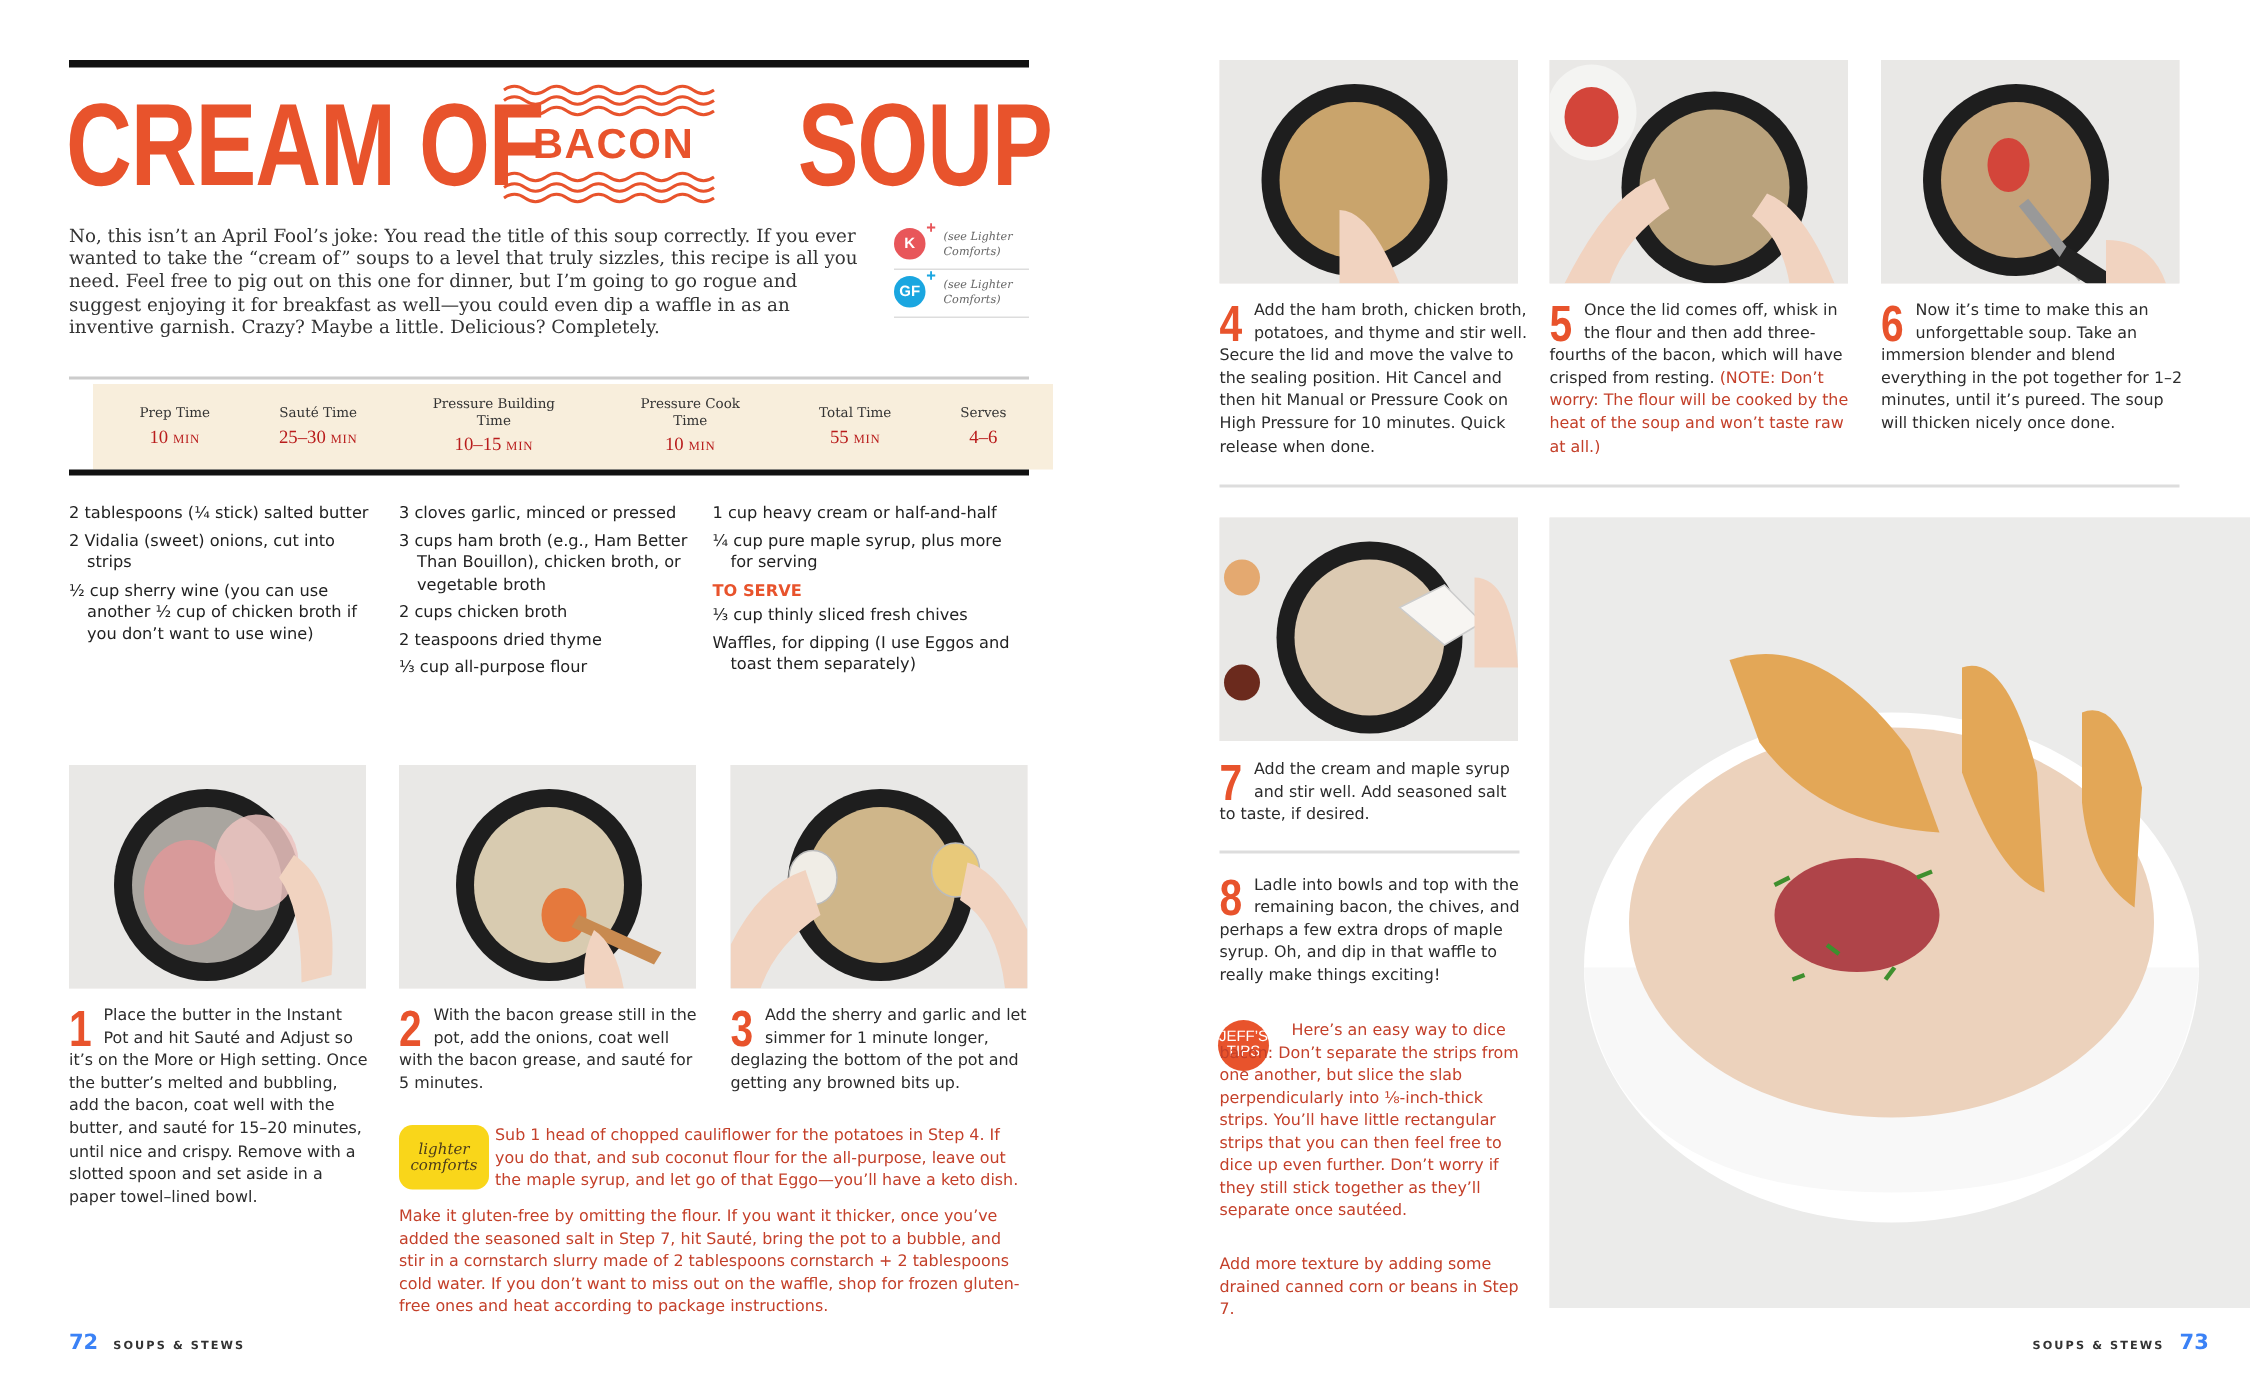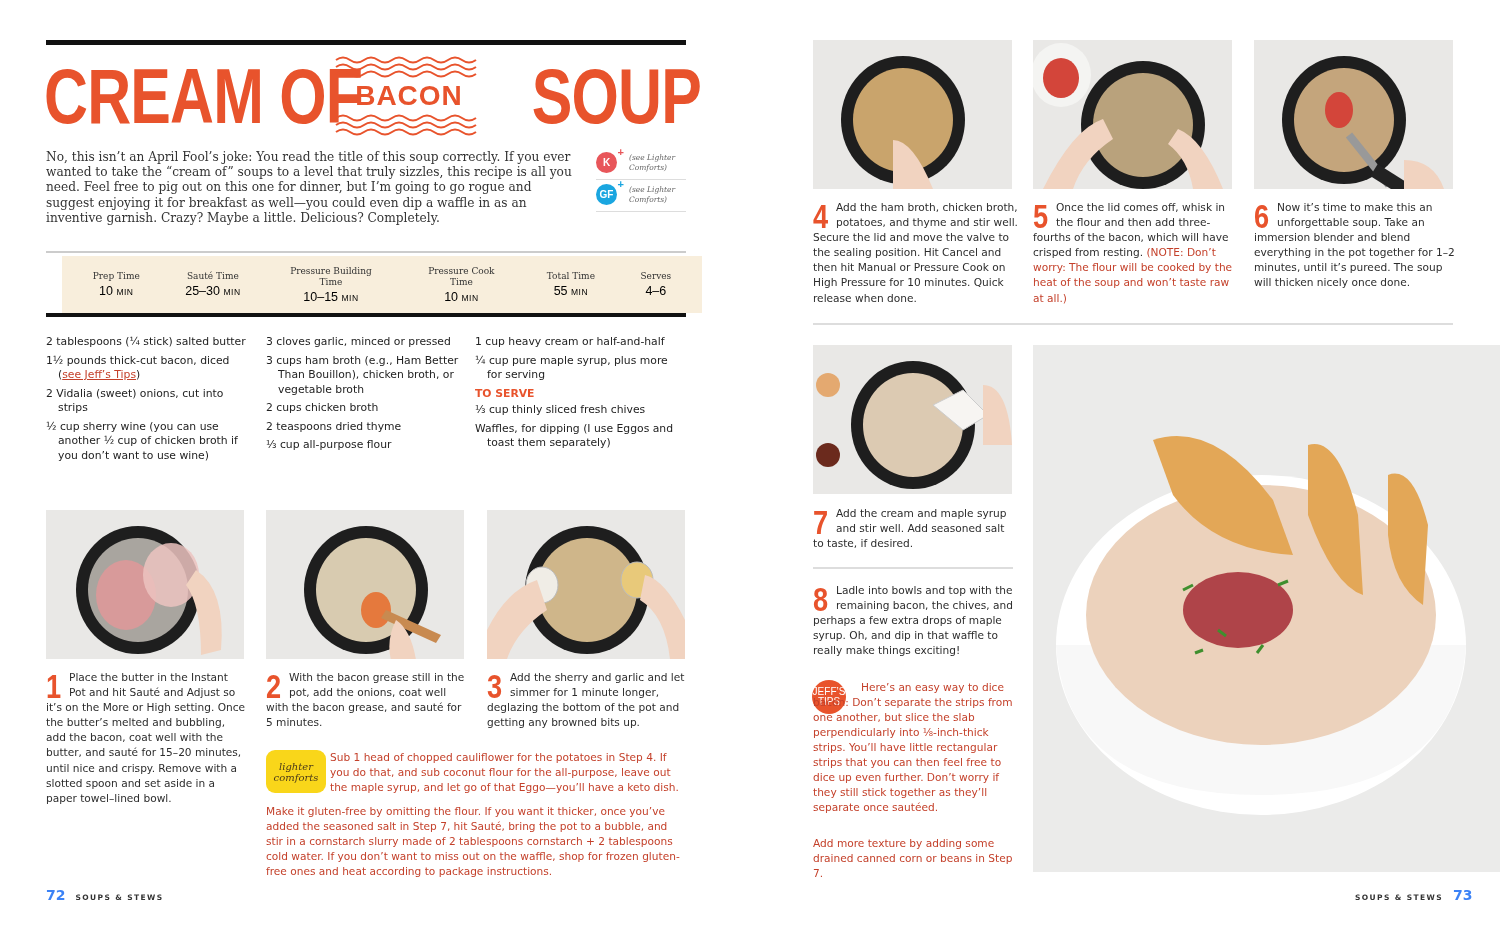--- a/index.html
+++ b/index.html
@@ -16,21 +16,21 @@
   .intro{left:46px;top:150px;width:530px;font-family:"DejaVu Serif",serif;font-size:12.2px;line-height:15.2px;color:#333}
   .badges{left:596px;top:148px;width:90px}
   .badge-row{display:flex;align-items:center;padding:4px 0 6px 0;border-bottom:1.5px solid #ddd}
   .badge-circle{width:21px;height:21px;border-radius:50%;color:#fff;font-family:"Liberation Sans",sans-serif;font-weight:700;font-size:10px;display:flex;align-items:center;justify-content:center;position:relative;flex-shrink:0}
   .badge-plus{position:absolute;top:-6px;right:-7px;font-weight:700;font-size:11px}
   .badge-note{font-family:"DejaVu Serif",serif;font-style:italic;font-size:7.5px;line-height:10px;color:#666;margin-left:12px}
   .rule1{left:46px;top:251px;width:640px;height:2px;background:#ccc}
   .timebar{left:62px;top:256px;width:640px;height:57px;background:#f8eedc;display:flex;justify-content:space-around;align-items:center;padding:17px 8px}
   .tcol{display:flex;flex-direction:column;align-items:center;text-align:center}
   .tlabel{font-family:"DejaVu Serif",serif;font-size:9px;line-height:11px;color:#333}
-  .tval{font-family:Liberation Sans, sans-serif;font-size:12.5px;color:#000000;margin-top:2px}
+  .tval{font-family:Liberation Serif, serif;font-size:12.5px;color:#b91c1c;margin-top:2px}
   .tval small{font-size:8.5px;letter-spacing:.5px}
   .rule2{left:46px;top:313px;width:640px;height:4px;background:#111}
   .ingcol{font-family:"DejaVu Sans",sans-serif;font-size:10.8px;line-height:14.5px;color:#222}
   .ing{padding-left:12px;text-indent:-12px;margin-bottom:4px}
   .ing a{color:#c4402a;text-decoration:underline}
   .serve-h{color:#e8532c;font-weight:700;margin-bottom:2px;font-size:10.8px}
   .photo{background:#e7e6e4;overflow:hidden}
   .photo svg{width:100%;height:100%;display:block}
   .step{font-family:"DejaVu Sans",sans-serif;font-size:10.6px;line-height:15.1px;color:#2c2c2c}
   .stepnum{float:left;font-family:"Liberation Sans",sans-serif;font-weight:700;font-size:34px;line-height:28px;color:#e8532c;margin-right:4px;margin-top:2px;transform:scaleX(0.8);transform-origin:left top;width:19px}
@@ -110,21 +110,20 @@
     </div>
   <div class="tcol">
       <span class="tlabel">Serves</span>
       <span class="tval"><span>4–6</span></span>
     </div>
 </div>
 <div class="abs rule2"></div>
 
 <div class="abs ingcol" style="left:46px;top:335px;width:205px">
   <div class="ing">2 tablespoons (¼ stick) salted butter</div>
-  <div class="ing"><span>1½ pounds thick-cut bacon, diced</span> (<a>see Jeff’s Tips</a>)</div>
   <div class="ing">2 Vidalia (sweet) onions, cut into strips</div>
   <div class="ing">½ cup sherry wine (you can use another ½ cup of chicken broth if you don’t want to use wine)</div>
 </div>
 <div class="abs ingcol" style="left:266px;top:335px;width:205px">
   <div class="ing">3 cloves garlic, minced or pressed</div>
   <div class="ing">3 cups ham broth (e.g., Ham Better Than Bouillon), chicken broth, or vegetable broth</div>
   <div class="ing">2 cups chicken broth</div>
   <div class="ing">2 teaspoons dried thyme</div>
   <div class="ing">⅓ cup all-purpose flour</div>
 </div>

